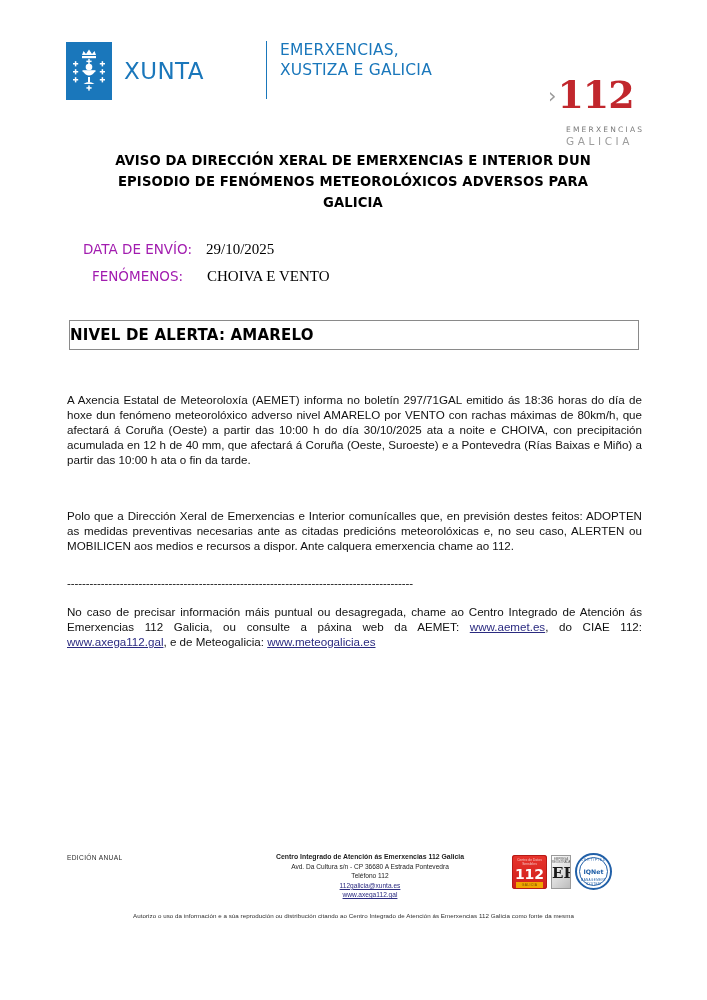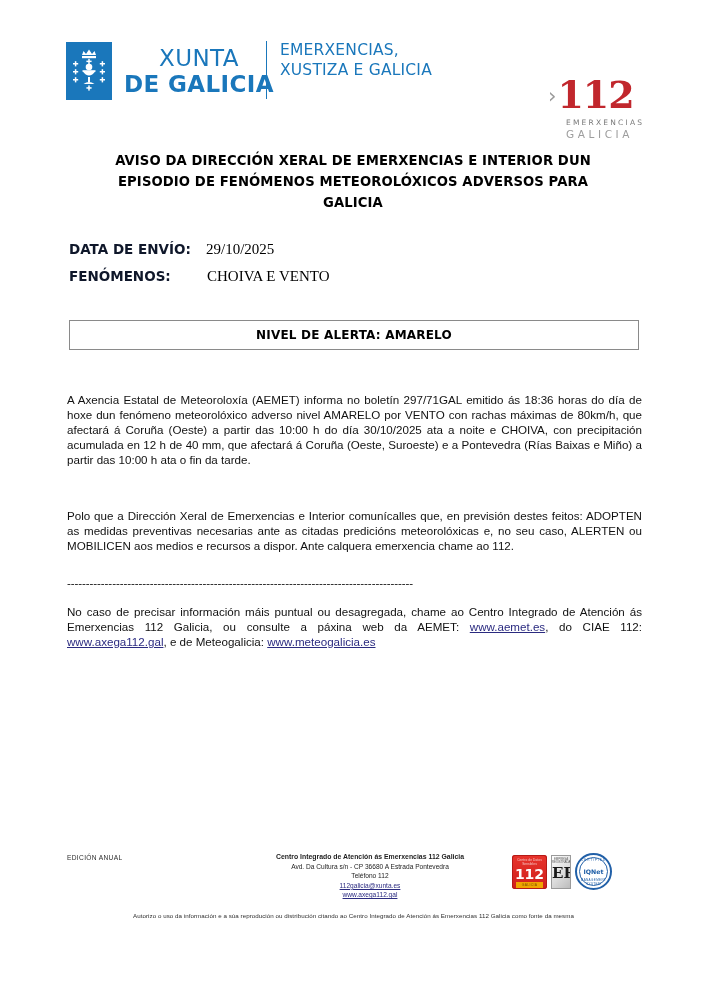--- a/index.html
+++ b/index.html
@@ -100,21 +100,21 @@
     font-family: "DejaVu Serif", serif;
     font-size: 38px;
     line-height: 34px;
     font-weight: 700;
     letter-spacing: -1px;
   }
   .l112-sub1 {
     color: #7a7a7a;
     font-size: 7.5px;
     letter-spacing: 2.2px;
-    margin-top: 6px;
+    margin-top: 13px;
     margin-left: 18px;
     font-family: "DejaVu Sans", sans-serif;
   }
   .l112-sub2 {
     color: #9d9d9d;
     font-size: 10.5px;
     letter-spacing: 3.6px;
     margin-top: 1px;
     margin-left: 18px;
     font-family: "DejaVu Sans", sans-serif;
@@ -141,23 +141,24 @@
     left: 69px;
     width: 570px;
   }
   .meta-row {
     display: flex;
     align-items: baseline;
     margin-bottom: 10px;
   }
   .meta-label {
     font-family: "DejaVu Sans", sans-serif;
-    font-weight: 700;
+    font-weight: 400;
     font-size: 13.5px;
-    color: #0f172a;
+    color: #a21caf;
+    text-align: center;
   }
   .meta-label.l1 { width: 137px; }
   .meta-label.l2 { width: 137px; }
   .meta-value {
     font-size: 15px;
     font-family: Liberation Serif, serif;
     color: #000;
   }
   .meta-value.v2 { padding-left: 1px; }
 
@@ -165,24 +166,23 @@
   .alert-box {
     position: absolute;
     top: 320px;
     left: 69px;
     width: 570px;
     height: 30px;
     border: 1px solid #8a8a8a;
     box-sizing: border-box;
     display: flex;
     align-items: center;
-    justify-content: center;
     font-family: "DejaVu Sans", sans-serif;
     font-weight: 700;
-    font-size: 12px;
+    font-size: 15px;
     letter-spacing: 0.2px;
   }
 
   
   .body-text {
     position: absolute;
     left: 67px;
     width: 575px;
     font-family: "Liberation Sans", sans-serif;
     font-size: 11.6px;
@@ -358,21 +358,20 @@
               <rect x="35.65" y="35.2" width="1.5" height="5.2"></rect>
             <rect x="20.4" y="18.6" width="5.2" height="1.5"></rect>
               <rect x="22.25" y="16.8" width="1.5" height="5.2"></rect>
             <rect x="20.4" y="45.2" width="5.2" height="1.5"></rect>
               <rect x="22.25" y="43.4" width="1.5" height="5.2"></rect>
           </g>
         </svg>
       </div>
       <div class="xunta-words">
         <span class="l1">XUNTA</span>
-        <span class="l2">DE GALICIA</span>
       </div>
     </div>
 
     <div class="vdivider"></div>
 
     <div class="conselleria">
       <span>EMERXENCIAS,</span>
       <span>XUSTIZA E GALICIA</span>
     </div>
 

